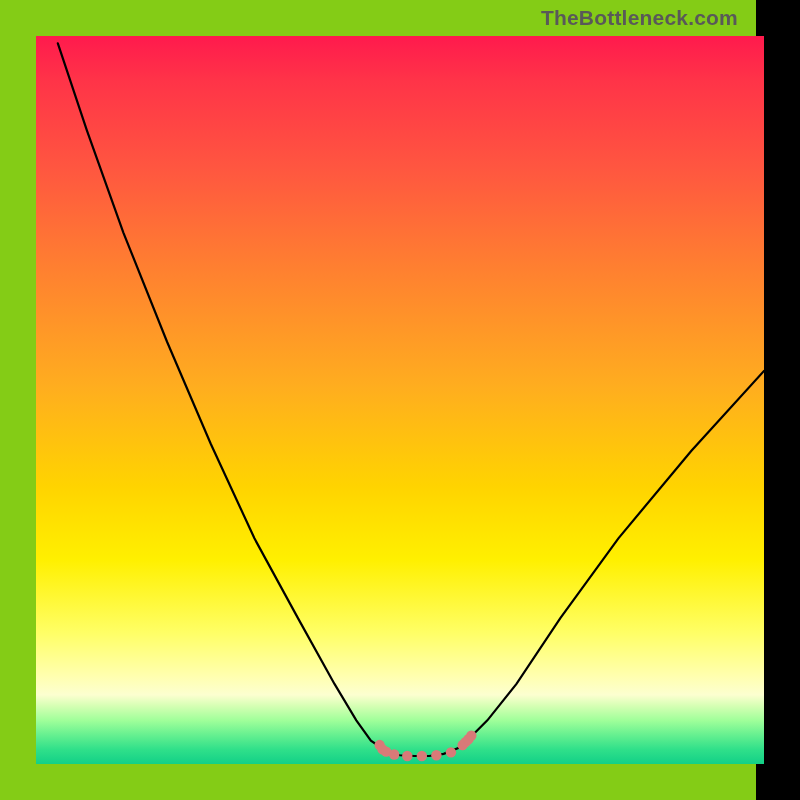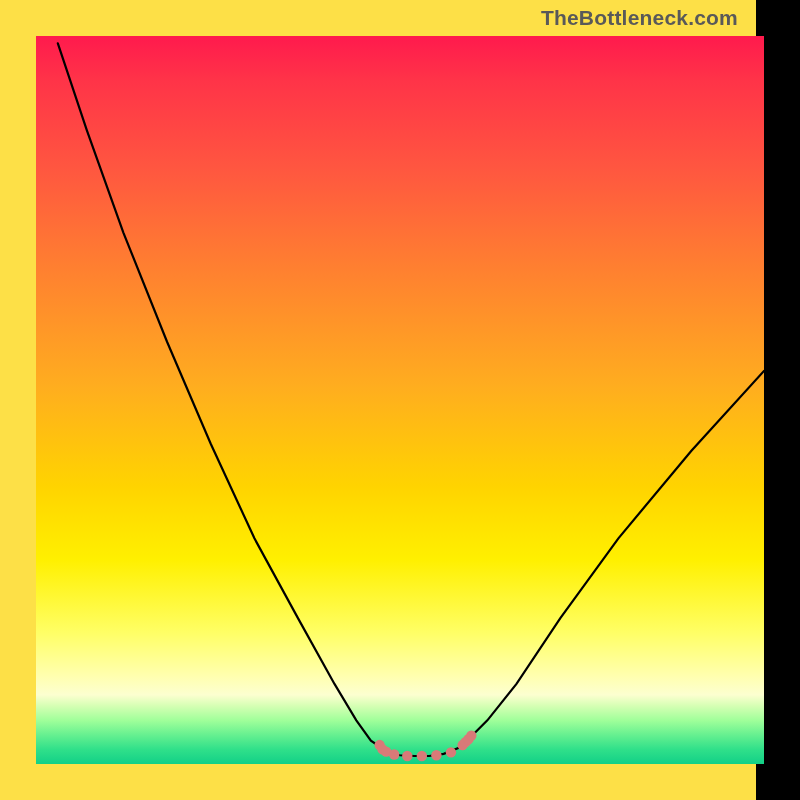--- a/index.html
+++ b/index.html
@@ -9,21 +9,21 @@
     height: 800px;
     background: #000;
     overflow: hidden;
   }
   .frame {
     position: absolute;
     left: 0;
     top: 0;
     width: 756px;
     height: 800px;
-    background: #fde047;
+    background: #84cc16;
   }
   .plot-area {
     position: absolute;
     left: 36px;
     top: 36px;
     width: 728px;
     height: 728px;
     background: linear-gradient(to bottom,
       #ff1a4d 0%,
       #ff3348 6%,

